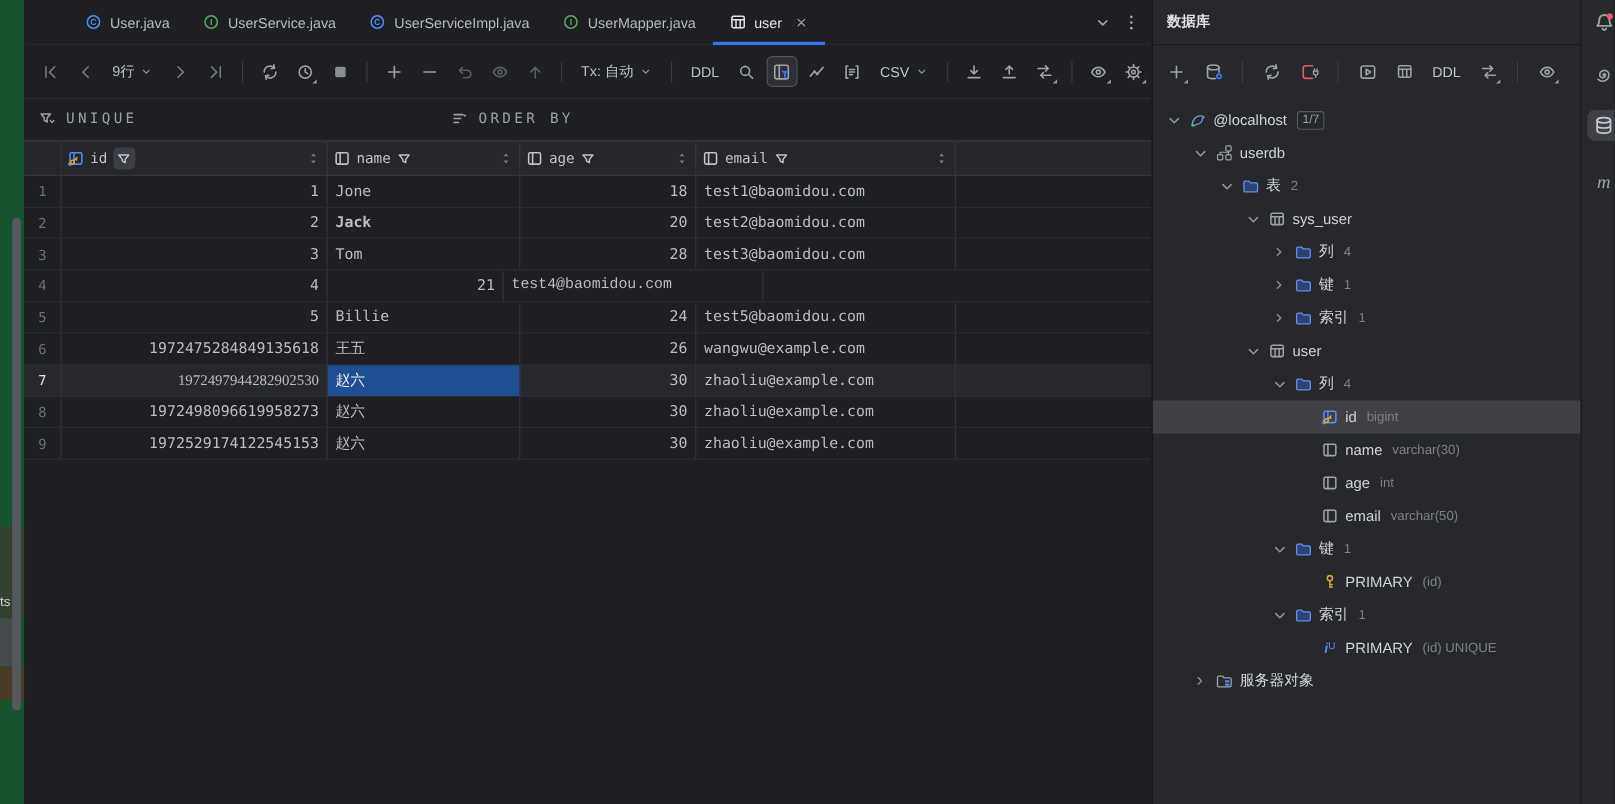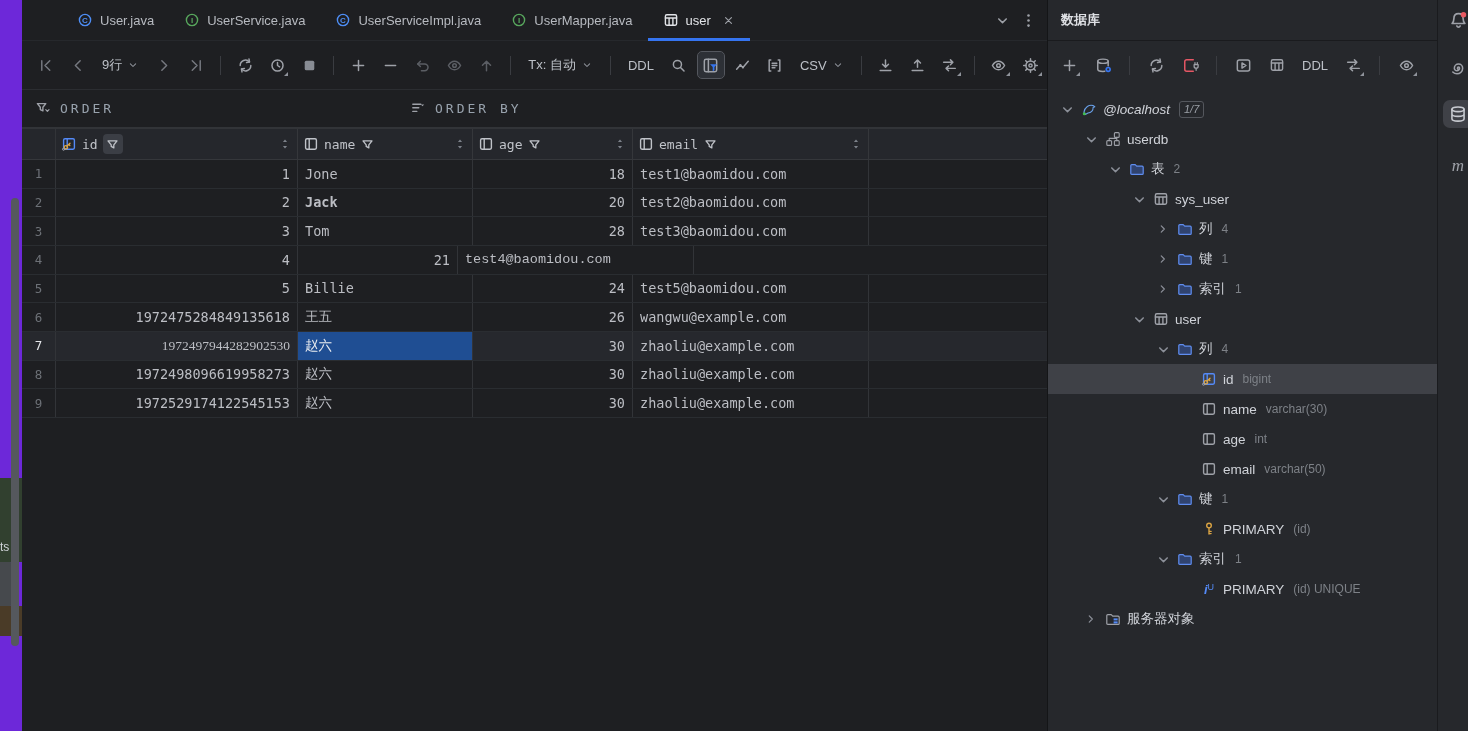--- a/index.html
+++ b/index.html
@@ -1,20 +1,20 @@
 <!DOCTYPE html>
 <html><head>
 <meta charset="utf-8">
 <style>
   html,body{margin:0;padding:0;background:#17181a;}
   #app{position:relative;width:1468px;height:731px;background:#1e1f22;overflow:hidden;
        font-family:"Liberation Sans",sans-serif;color:#bcbec4;-webkit-font-smoothing:antialiased;}
   svg{display:block}
   
-  #left-strip{position:absolute;left:0;top:0;width:22px;height:731px;background:#6d28d9;}
+  #left-strip{position:absolute;left:0;top:0;width:22px;height:731px;background:#14532d;}
   .ls-green{position:absolute;left:0;top:478px;width:22px;height:84px;background:#31402f;}
   .ls-text{position:absolute;left:0;top:540px;width:20px;color:#cfd3d8;font-size:12px;}
   .ls-dark{position:absolute;left:0;top:562px;width:16px;height:44px;background:#46494d;border-radius:0 6px 6px 0;}
   .ls-brown{position:absolute;left:0;top:606px;width:22px;height:30px;background:#4a3b27;}
   .ls-scroll{position:absolute;left:11px;top:198px;width:8px;height:448px;background:#55585d;border-radius:4px;}
   
   #main{position:absolute;left:22px;top:0;width:1025px;height:731px;background:#1e1f22;}
   .tabbar{display:flex;align-items:center;height:40px;padding-left:40px;border-bottom:1px solid #26282c;}
   .tab{position:relative;display:flex;align-items:center;gap:7px;height:40px;padding:0 15px;font-size:13px;color:#b7bac0;cursor:default;}
   .tab.active{color:#e2e4e8;}
@@ -317,21 +317,21 @@
     </div>
 
     <div class="filterbar">
       <div class="filteritem" id="where">
         <span class="ficon">
             <svg viewBox="0 0 16 16" width="16" height="16" fill="none" stroke="currentColor" stroke-width="1.4" stroke-linecap="round" stroke-linejoin="round">
               <path d="M2.4 3.6h8.4L7.9 7.3v3.6L5.3 9.6V7.3z"></path>
               <path d="M10.8 9.6l1.6 1.7 1.6-1.7" stroke-width="1.2"></path>
             </svg>
           </span>
-        <span>ORDER</span>
+        <span>UNIQUE</span>
       </div>
       <div class="filteritem" id="orderby">
         <span class="ficon">
             <svg viewBox="0 0 16 16" width="16" height="16" fill="none" stroke="currentColor" stroke-width="1.4" stroke-linecap="round" stroke-linejoin="round">
               <path d="M2.8 4.2h8M2.8 7.8h6M2.8 11.4h4"></path>
               <path d="M10.8 4.4l1.7 1.9 1.7-1.9z" fill="currentColor" stroke="none"></path>
             </svg>
           </span>
         <span>ORDER BY</span>
       </div>
@@ -546,21 +546,21 @@
         </span>
       <span class="divider"></span>
       <span class="ibtn corner">
           <svg viewBox="0 0 16 16" width="17" height="17" fill="none" stroke="currentColor" stroke-width="1.4" stroke-linecap="round" stroke-linejoin="round">
             <path d="M2.3 8c1.5-2.7 3.4-4 5.7-4s4.2 1.3 5.7 4c-1.5 2.7-3.4 4-5.7 4S3.8 10.7 2.3 8z"></path>
             <circle cx="8" cy="8" r="1.7"></circle>
           </svg>
         </span>
     </div>
     <div id="tree">
-        <div class="tree-row" style="padding-left: 8px; font-style: italic;">
+        <div class="tree-row" style="padding-left: 8px;">
           <span class="tw-chev">
             <svg viewBox="0 0 16 16" width="17" height="17" fill="none" stroke="currentColor" stroke-width="1.4" stroke-linecap="round" stroke-linejoin="round">
               <path d="M4.5 6.5 8 10l3.5-3.5"></path>
             </svg>
           </span>
           <span class="tw-icon">
             <svg viewBox="0 0 16 16" width="16" height="16" fill="none" stroke="currentColor" stroke-width="1.4" stroke-linecap="round" stroke-linejoin="round">
               <path d="M2.9 11.3C3.7 6.1 8.1 3.3 12.3 4.6l1.5 1.1-1.7.9c.2 2.9-2.1 5.2-5.1 5.4l-2.7 1.5z" stroke="#69a0e8" stroke-width="1.1"></path>
               <circle cx="3.3" cy="12.7" r="1.5" fill="#43bf4d" stroke="none"></circle>
             </svg>

